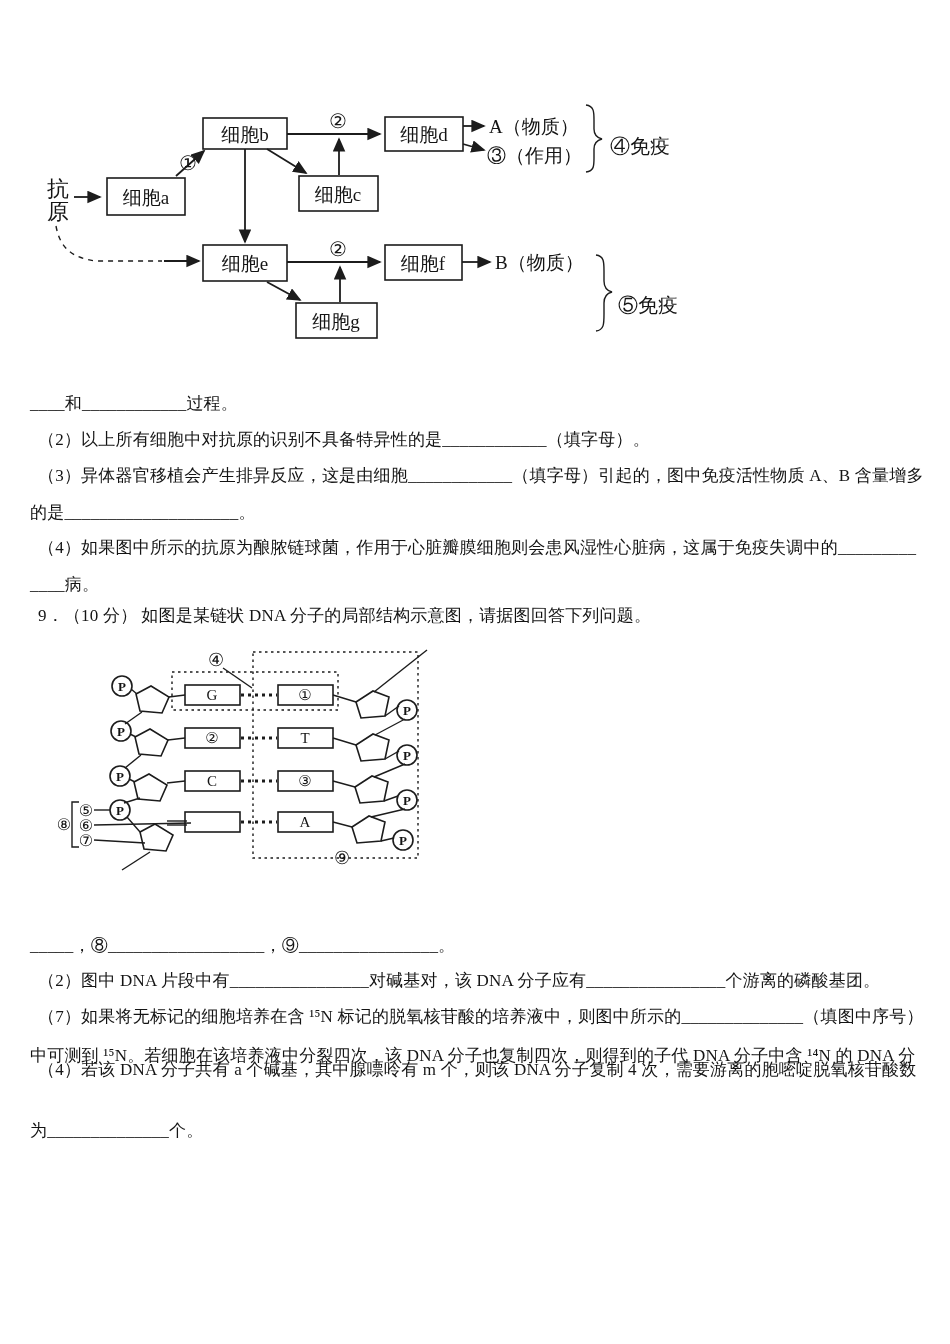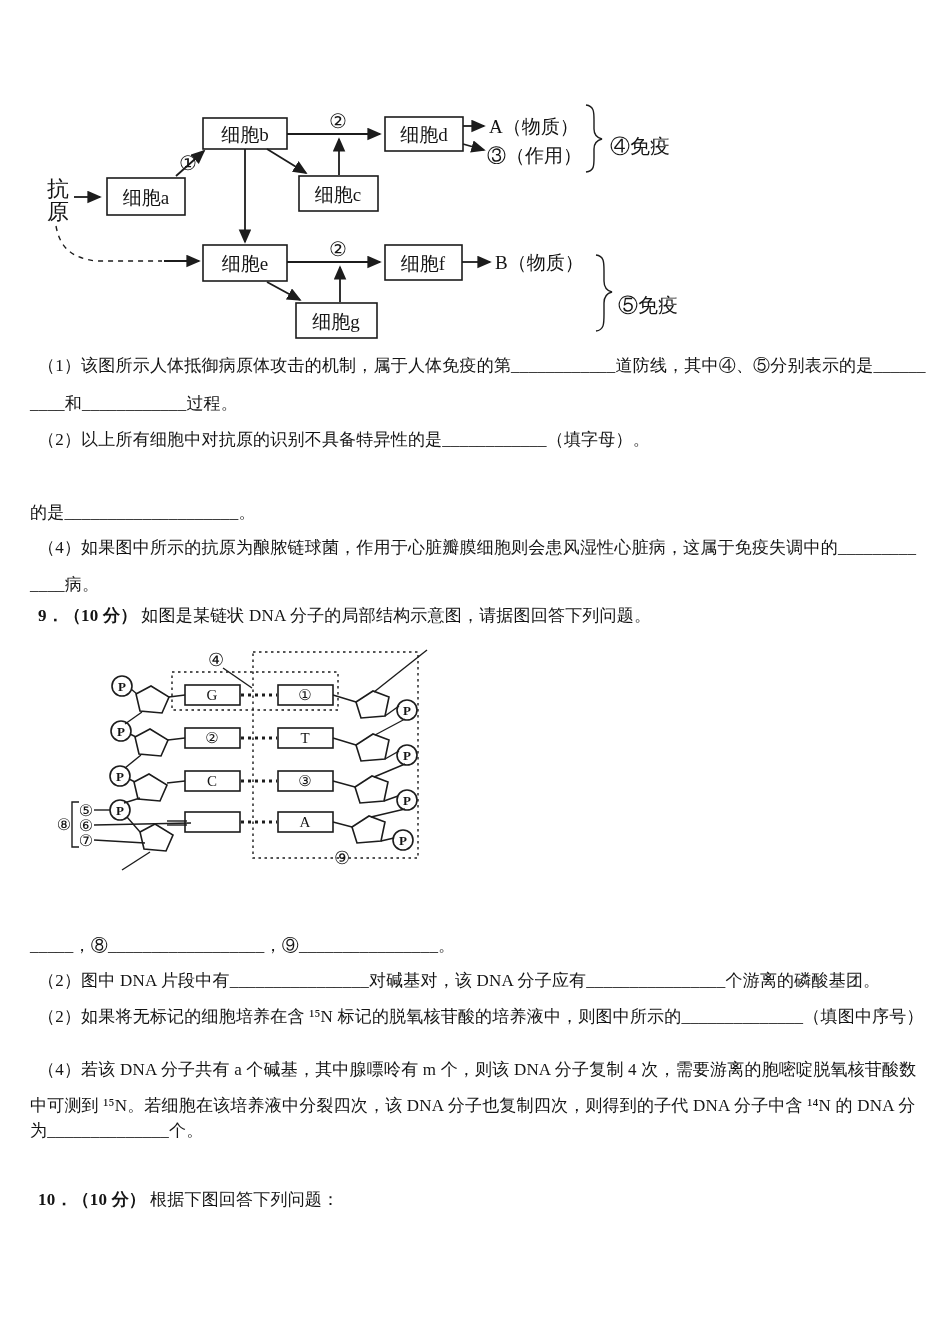--- a/index.html
+++ b/index.html
@@ -15,21 +15,21 @@
   .tline{
     position:absolute;
     white-space:nowrap;
     font-size:17px;
     line-height:20px;
     letter-spacing:0.2px;
   }
   .ind{left:38px;}
   .flush{left:30px;}
   .bold{font-weight:normal;}
-  .qhead .label{font-weight:bold;margin-right:4px;margin-top:8px;}
+  .qhead .label{font-weight:normal;margin-right:4px;margin-top:8px;}
   svg{position:absolute;overflow:visible;}
   svg text{
     font-family:"Liberation Serif","DejaVu Serif",serif;
     fill:#141414;
   }
   .boxline{fill:none;stroke:#1c1c1c;stroke-width:1.6px;}
   .edge{stroke:#1c1c1c;stroke-width:1.8px;fill:none;}
   .edge-thin{stroke:#1c1c1c;stroke-width:1.4px;fill:none;}
   .dashed{stroke-dasharray:5,5;}
   .dotrect{fill:none;stroke:#1c1c1c;stroke-width:1.4px;stroke-dasharray:2.5,3.5;}
@@ -112,23 +112,23 @@
     <text x="457" y="62" class="sidetext">③（作用）</text>
     <text x="465" y="169" class="sidetext">B（物质）</text>
 
     <path class="edge-thin" d="M556,5 C564,6 564,12 564,20 L564,29 C564,36 568,38 572,39 C568,40 564,42 564,49 L564,58 C564,66 564,71 556,72"></path>
     <path class="edge-thin" d="M566,155 C574,156 574,162 574,171 L574,181 C574,189 578,191 582,192 C578,193 574,195 574,203 L574,214 C574,224 574,230 566,231"></path>
 
     <text x="580" y="53" class="sidetext" style="font-size:20px">④免疫</text>
     <text x="588" y="212" class="sidetext" style="font-size:20px">⑤免疫</text>
   </svg>
 
-  <div class="tline ind" style="top:356px">（1）该图所示人体抵御病原体攻击的机制，属于人体免疫的第____________道防线，其中④、⑤分别表示的是______</div>
   <div class="tline flush" style="top:394px">____和____________过程。</div>
   <div class="tline ind" style="top:430px">（2）以上所有细胞中对抗原的识别不具备特异性的是____________（填字母）。</div>
+  <div class="tline ind" style="top:466px">（3）异体器官移植会产生排异反应，这是由细胞____________（填字母）引起的，图中免疫活性物质 A、B 含量增多</div>
   <div class="tline flush" style="top:503px">的是____________________。</div>
   <div class="tline ind" style="top:538px">（4）如果图中所示的抗原为酿脓链球菌，作用于心脏瓣膜细胞则会患风湿性心脏病，这属于免疫失调中的_________</div>
   <div class="tline flush" style="top:575px">____病。</div>
 
   <div class="tline ind qhead" style="top:606px">
     <span class="label">9．（10 分）</span><span class="bold">如图是某链状 DNA 分子的局部结构示意图，请据图回答下列问题。</span>
   </div>
 
   <svg style="left:55px;top:640px;" width="385" height="240" viewBox="0 0 385 240">
 
@@ -243,22 +243,19 @@
       <line class="edge-thin" x1="39" y1="170" x2="55" y2="170"></line>
       <line class="edge-thin" x1="39" y1="185" x2="136" y2="183"></line>
       <line class="edge-thin" x1="39" y1="200" x2="90" y2="203"></line>
     </g>
 
     <text x="287" y="224" class="smallnum" style="font-size:18px">⑨</text>
   </svg>
 
   <div class="tline flush" style="top:936px">_____，⑧__________________，⑨________________。</div>
   <div class="tline ind" style="top:971px">（2）图中 DNA 片段中有________________对碱基对，该 DNA 分子应有________________个游离的磷酸基团。</div>
-  <div class="tline ind" style="top:1007px">（2）如果将无标记的细胞培养在含 ¹⁵N 标记的脱氧核苷酸的培养液中，则图中所示的______________（填图中序号）</div>
-  <div class="tline flush" style="top:1096px">中可测到 ¹⁵N。若细胞在该培养液中分裂四次，该 DNA 分子也复制四次，则得到的子代 DNA 分子中含 ¹⁴N 的 DNA 分</div>
+  <div class="tline ind" style="top:1007px">（7）如果将无标记的细胞培养在含 ¹⁵N 标记的脱氧核苷酸的培养液中，则图中所示的______________（填图中序号）</div>
+  <div class="tline flush" style="top:1046px">中可测到 ¹⁵N。若细胞在该培养液中分裂四次，该 DNA 分子也复制四次，则得到的子代 DNA 分子中含 ¹⁴N 的 DNA 分</div>
   <div class="tline ind" style="top:1060px">（4）若该 DNA 分子共有 a 个碱基，其中腺嘌呤有 m 个，则该 DNA 分子复制 4 次，需要游离的胞嘧啶脱氧核苷酸数</div>
   <div class="tline flush" style="top:1121px">为______________个。</div>
 
-  <div class="tline ind qhead" style="top:1190px">
-    <span class="label">10．（10 分）</span><span class="bold">根据下图回答下列问题：</span>
-  </div>
 
 </div>
 
 </body></html>

